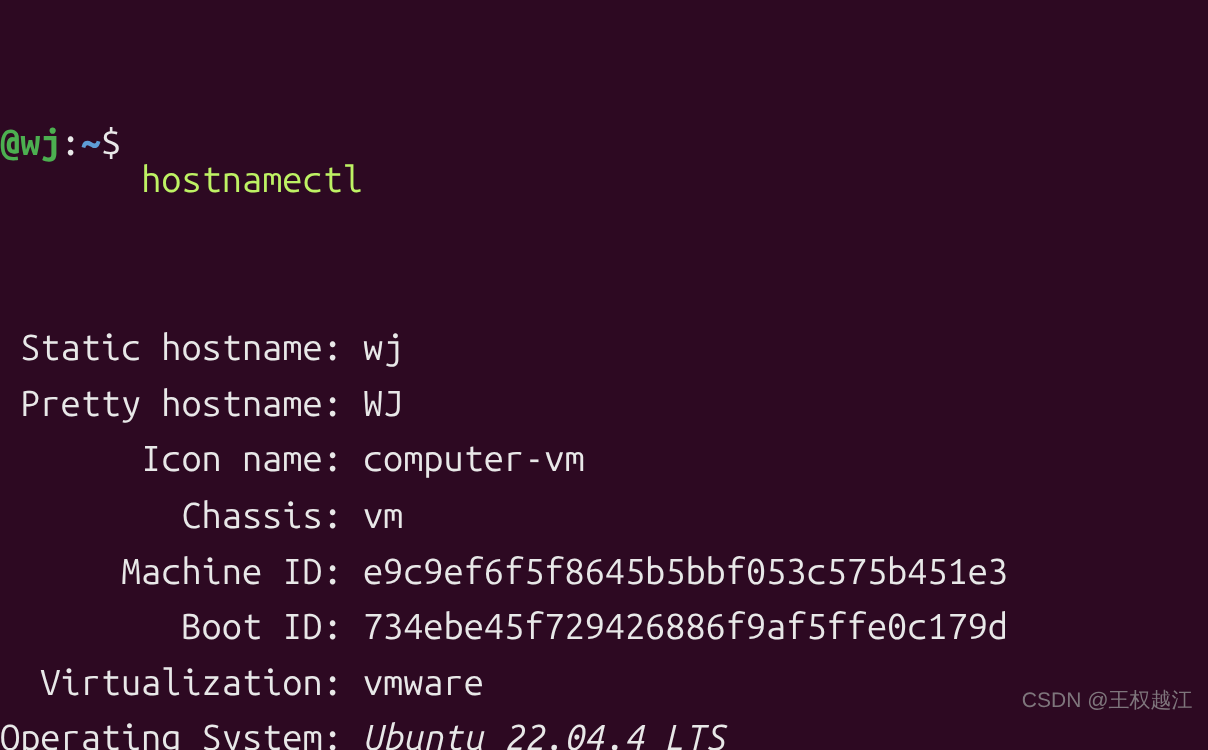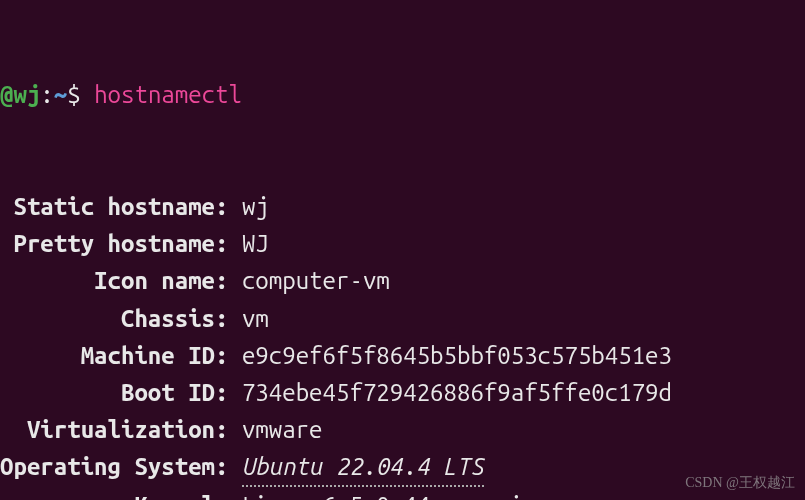--- a/index.html
+++ b/index.html
@@ -30,47 +30,47 @@
       color: #e8e8e8;
     }
     .prompt-path {
       color: #5e9cd6;
       font-weight: bold;
     }
     .prompt-dollar {
       color: #e8e8e8;
     }
     .command {
-      color: #ec4899;
+      color: #bef264;
+      margin-top: 25px;
     }
     .row {
       display: flex;
     }
     .key {
       color: #e8e8e8;
       text-align: center;
       white-space: pre;
-      font-weight: bold;
     }
     .value {
       color: #e8e8e8;
       white-space: pre;
     }
     .underline-dotted {
       border-bottom: 2px dotted #aaa;
       padding-bottom: 0px;
       font-style: italic;
     }
     .watermark {
       position: absolute;
-      bottom: 6px;
+      bottom: 22px;
       right: 10px;
       font-size: 14px;
       color: #9a9a9a;
-      font-family: Liberation Serif, serif;
+      font-family: Liberation Sans, sans-serif;
       opacity: 0.75;
     }
   </style>
 </head>
 <body>
 
 <div class="terminal">
   <div class="row">
     <span class="prompt-user">@</span><span class="prompt-user">wj</span><span class="prompt-sep">:</span><span class="prompt-path">~</span><span class="prompt-dollar">$ </span><span class="command">hostnamectl</span>
   </div>

